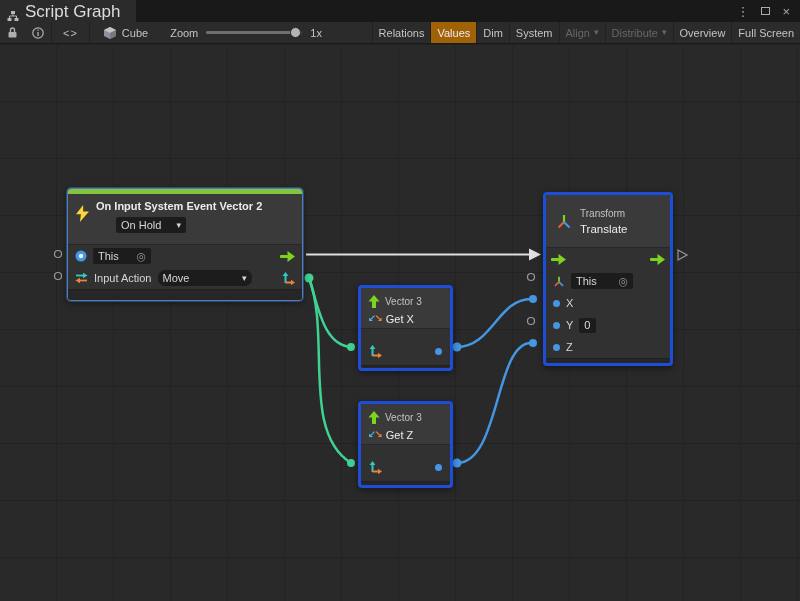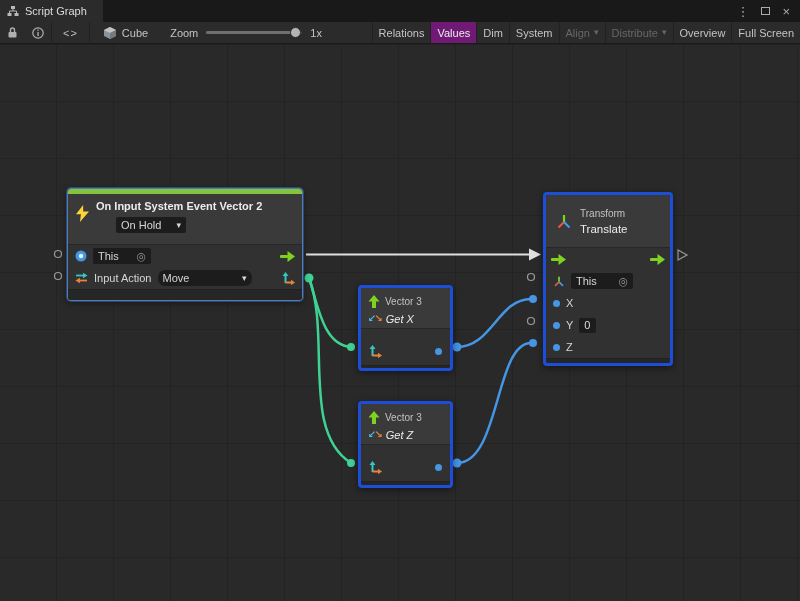--- a/index.html
+++ b/index.html
@@ -6,22 +6,22 @@
   html,body { width:800px; height:601px; overflow:hidden; }
   body {
     font-family: "Liberation Sans", "DejaVu Sans", sans-serif;
     font-size: 11px; color:#c8c8c8; background:#191919;
   }
   .app { position:relative; width:800px; height:601px; overflow:hidden; }
 
   
   .tabbar { position:absolute; top:0; left:0; right:0; height:22px; background:#191919;
             display:flex; align-items:stretch; z-index:10; }
-  .tab { display:flex; align-items:center; gap:6px; background:#2b2b2b; padding:0 16px 0 7px;
-         font-size:11px; color:#dcdcdc; }
+  .tab { display:flex; align-items:flex-end; gap:6px; background:#2b2b2b; padding:0 16px 0 7px;
+         font-size:17px; color:#dcdcdc; }
   .win-controls { margin-left:auto; display:flex; align-items:center; gap:12px; padding-right:10px; color:#ababab; }
   .menu-glyph { font-size:13px; line-height:1; }
   .maxbox { display:inline-block; width:9px; height:8px; border:1px solid #ababab; }
   .close-glyph { font-size:13px; line-height:1; }
 
   
   .toolbar { position:absolute; top:22px; left:0; right:0; height:22px; background:#2b2b2b;
              border-bottom:1px solid #1a1a1a; display:flex; align-items:center; z-index:10;
              color:#c4c4c4; }
   .tool-item { display:flex; align-items:center; height:100%; padding:0 7px; flex-shrink:0; }
@@ -30,21 +30,21 @@
   .obj-label { margin-left:5px; }
   .zoom-label { margin-left:14px; }
   .slider { position:relative; width:96px; height:22px; margin:0 8px; display:flex; align-items:center; }
   .slider-track { position:absolute; left:0; right:0; height:3px; background:#474747; border-radius:2px; }
   .slider-fill { position:absolute; left:0; width:88px; height:3px; background:#6f6f6f; border-radius:2px; }
   .slider-handle { position:absolute; left:84px; width:11px; height:11px; border-radius:50%;
                    background:#b4b4b4; border:1px solid #2a2a2a; }
   .rightbtns { margin-left:auto; display:flex; align-items:stretch; height:100%; }
   .tbtn { display:flex; align-items:center; gap:4px; padding:0 6px; border-left:1px solid #212121;
           color:#c4c4c4; white-space:nowrap; }
-  .tbtn.active { background:#701a75; color:#ececec; }
+  .tbtn.active { background:#a16207; color:#ececec; }
   .tbtn.disabled { color:#676767; }
   .caret { font-size:9px; line-height:1; }
 
   
   .canvas { position:absolute; top:44px; left:0; width:800px; height:557px; z-index:0;
             background-color:#292929;
             background-image:
               linear-gradient(to right, #232323 1px, transparent 1px),
               linear-gradient(to bottom, #232323 1px, transparent 1px);
             background-size:57px 57px; background-position:-1px 0; }
@@ -79,21 +79,21 @@
   .chip-this { width:58px; }
   .dropdown-move { width:94px; justify-content:space-between;border-radius:7px; }
 
   
   .get-node { width:95px; }
   .getx-node { left:358px; top:285px; height:86px; }
   .getz-node { left:358px; top:401px; height:87px; }
   .g-header { height:40px; background:#3a3a3a; padding:5px 1px 0 7px; border-radius:3px 3px 0 0; flex-shrink:0; }
   .g-line { display:flex; align-items:center; gap:5px; height:17px; }
   .g-cat { font-size:10px; color:#c2c2c2; }
-  .g-title { color:#ececec;font-style:italic; }
+  .g-title { color:#ececec; }
   .diag { font-size:10px; font-weight:700; letter-spacing:-2px; }
   .dl { color:#4ab8e8; } .dr { color:#e8833a; }
   .g-rows { background:#313131; border-top:1px solid #272727; padding-top:8px; flex-shrink:0; }
   .g-row { height:28px; display:flex; align-items:center; padding:0 8px; }
 
   
   .tr-node { left:543px; top:192px; width:130px; height:174px; }
   .tr-header { height:52px; background:#3a3a3a; display:flex; align-items:center; gap:8px;
                padding:0 10px; border-radius:3px 3px 0 0; flex-shrink:0; }
   .tr-cat { font-size:10px; color:#c2c2c2; margin-bottom:4px; }

